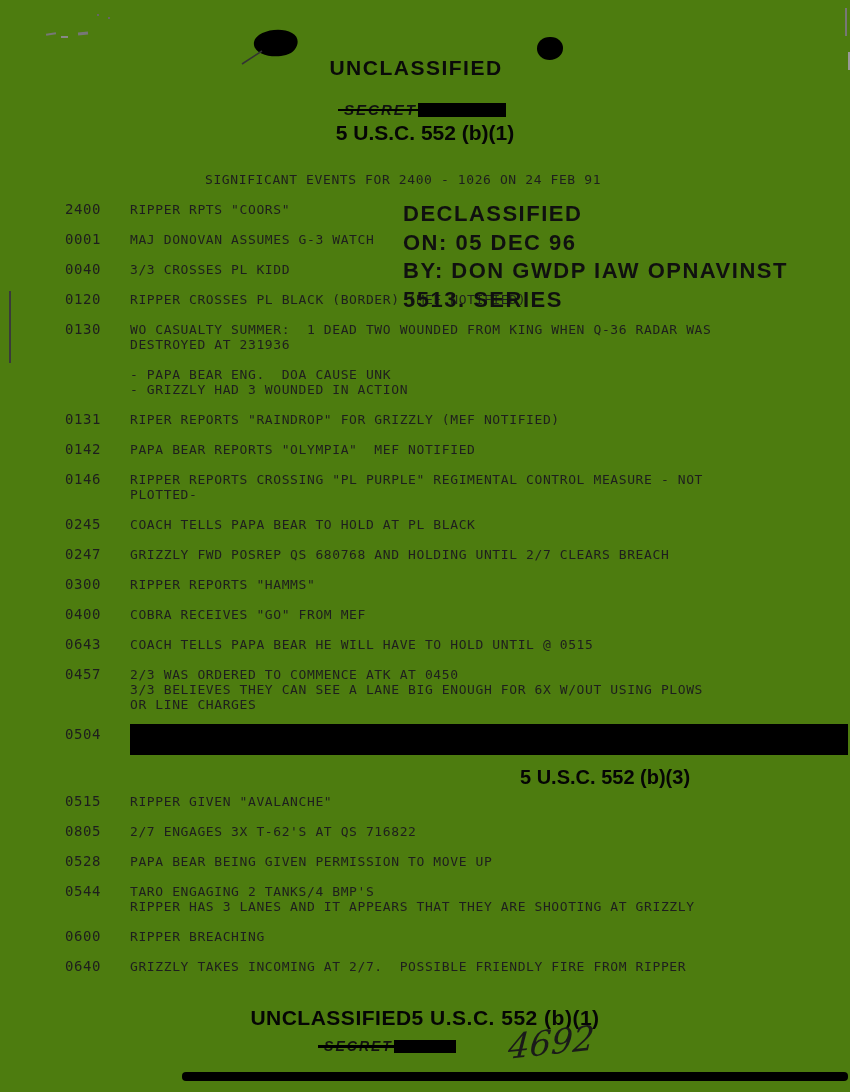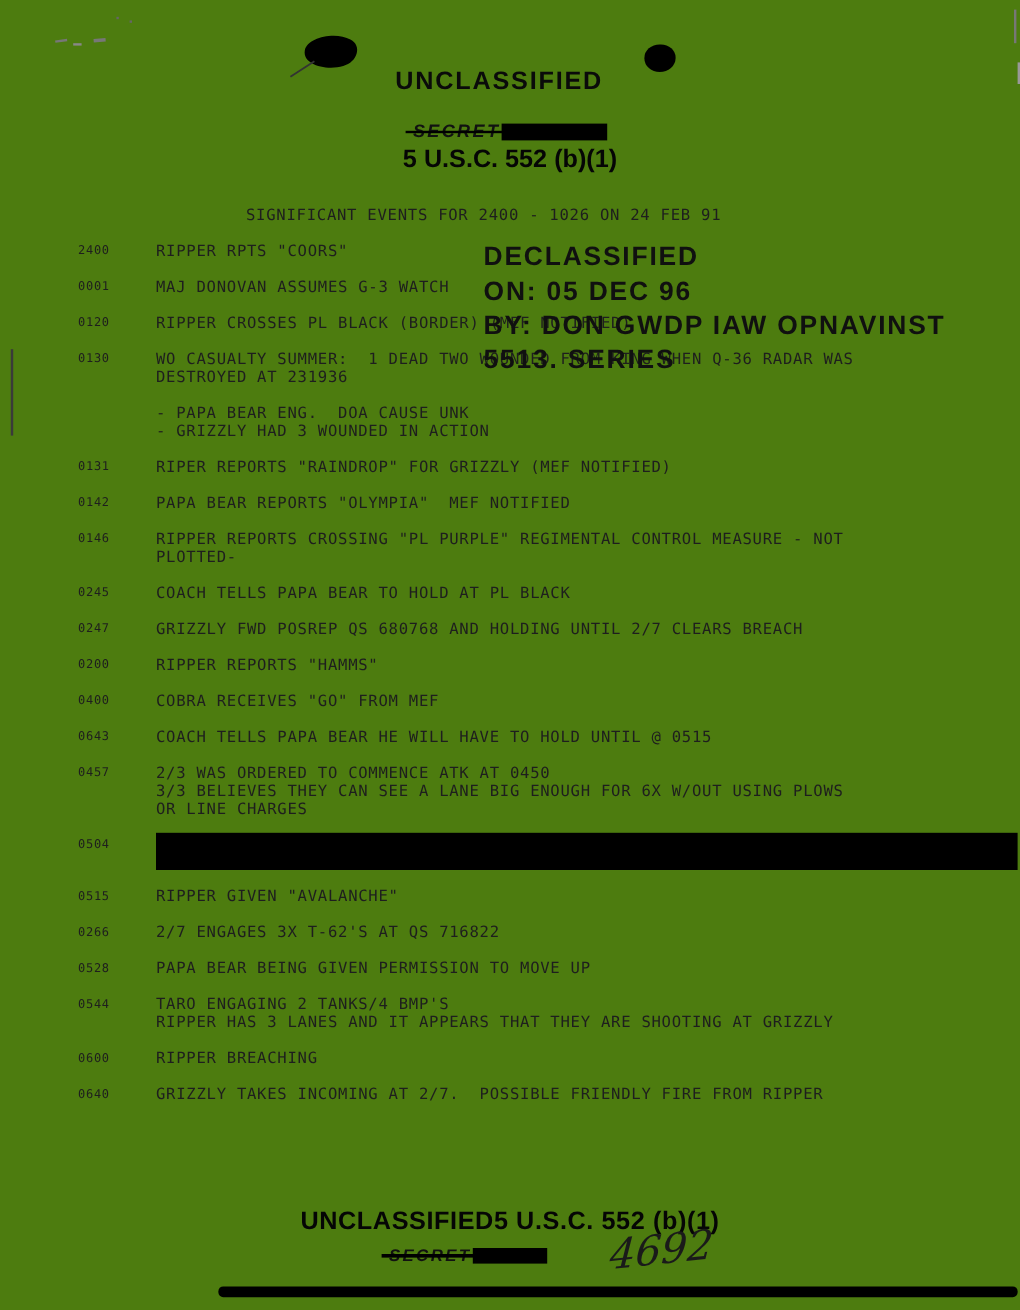--- a/index.html
+++ b/index.html
@@ -25,21 +25,21 @@
   .redact-bar-sm{width:88px;height:14px;background:#000;margin-left:1px;}
   .usc-b1-top{
     position:absolute;top:121px;left:0;width:100%;text-align:center;
     font-family:"Liberation Sans",sans-serif;font-weight:bold;font-size:21px;color:#050505;
   }
   .doc-title{position:absolute;top:172px;left:205px;font-size:13px;letter-spacing:0.6px;}
 
   
   .events{position:absolute;left:65px;top:202px;right:2px;}
   .event{display:flex;margin-bottom:15px;}
-  .event-time{width:65px;flex:none;font-size:10px;letter-spacing:0.6px;line-height:15px;}
+  .event-time{width:65px;flex:none;font-size:14px;letter-spacing:0.6px;line-height:15px;}
   .event-body{flex:1;white-space:pre-wrap;font-size:13px;letter-spacing:0.6px;line-height:15px;}
   .event-body.redacted{background:#000;height:31px;margin-top:-3px;}
   .label-row{padding-left:455px;margin-top:-4px;margin-bottom:5px;}
   .usc-label{font-family:"Liberation Sans",sans-serif;font-weight:bold;font-size:20px;color:#050505;white-space:nowrap;}
 
   
   .stamp{
     position:absolute;left:403px;top:200px;
     font-family:"Liberation Sans",sans-serif;font-weight:bold;
     font-size:22px;line-height:28.5px;letter-spacing:1.5px;color:#101010;
@@ -108,20 +108,24 @@
   <div class="events" id="events">
       <div class="event">
         <span class="event-time">2400</span>
         <div class="event-body">RIPPER RPTS "COORS"</div>
       </div>
       <div class="event">
         <span class="event-time">0001</span>
         <div class="event-body">MAJ DONOVAN ASSUMES G-3 WATCH</div>
       </div>
       <div class="event">
+        <span class="event-time">0040</span>
+        <div class="event-body">3/3 CROSSES PL KIDD</div>
+      </div>
+      <div class="event">
         <span class="event-time">0120</span>
         <div class="event-body">RIPPER CROSSES PL BLACK (BORDER) (MEF NOTIFIED)</div>
       </div>
       <div class="event">
         <span class="event-time">0130</span>
         <div class="event-body">WO CASUALTY SUMMER:  1 DEAD TWO WOUNDED FROM KING WHEN Q-36 RADAR WAS
 DESTROYED AT 231936
 
 - PAPA BEAR ENG.  DOA CAUSE UNK
 - GRIZZLY HAD 3 WOUNDED IN ACTION</div>
@@ -141,47 +145,50 @@
       </div>
       <div class="event">
         <span class="event-time">0245</span>
         <div class="event-body">COACH TELLS PAPA BEAR TO HOLD AT PL BLACK</div>
       </div>
       <div class="event">
         <span class="event-time">0247</span>
         <div class="event-body">GRIZZLY FWD POSREP QS 680768 AND HOLDING UNTIL 2/7 CLEARS BREACH</div>
       </div>
       <div class="event">
-        <span class="event-time">0200</span>
+        <span class="event-time">0300</span>
         <div class="event-body">RIPPER REPORTS "HAMMS"</div>
       </div>
       <div class="event">
         <span class="event-time">0400</span>
         <div class="event-body">COBRA RECEIVES "GO" FROM MEF</div>
       </div>
       <div class="event">
         <span class="event-time">0643</span>
         <div class="event-body">COACH TELLS PAPA BEAR HE WILL HAVE TO HOLD UNTIL @ 0515</div>
       </div>
       <div class="event">
         <span class="event-time">0457</span>
         <div class="event-body">2/3 WAS ORDERED TO COMMENCE ATK AT 0450
 3/3 BELIEVES THEY CAN SEE A LANE BIG ENOUGH FOR 6X W/OUT USING PLOWS
 OR LINE CHARGES</div>
       </div>
       <div class="event">
         <span class="event-time">0504</span>
         <div class="event-body redacted"></div>
       </div>
+      <div class="event label-row">
+        <span class="usc-label">5 U.S.C. 552 (b)(3)</span>
+      </div>
       <div class="event">
         <span class="event-time">0515</span>
         <div class="event-body">RIPPER GIVEN "AVALANCHE"</div>
       </div>
       <div class="event">
-        <span class="event-time">0266</span>
+        <span class="event-time">0805</span>
         <div class="event-body">2/7 ENGAGES 3X T-62'S AT QS 716822</div>
       </div>
       <div class="event">
         <span class="event-time">0528</span>
         <div class="event-body">PAPA BEAR BEING GIVEN PERMISSION TO MOVE UP</div>
       </div>
       <div class="event">
         <span class="event-time">0544</span>
         <div class="event-body">TARO ENGAGING 2 TANKS/4 BMP'S
 RIPPER HAS 3 LANES AND IT APPEARS THAT THEY ARE SHOOTING AT GRIZZLY</div>

